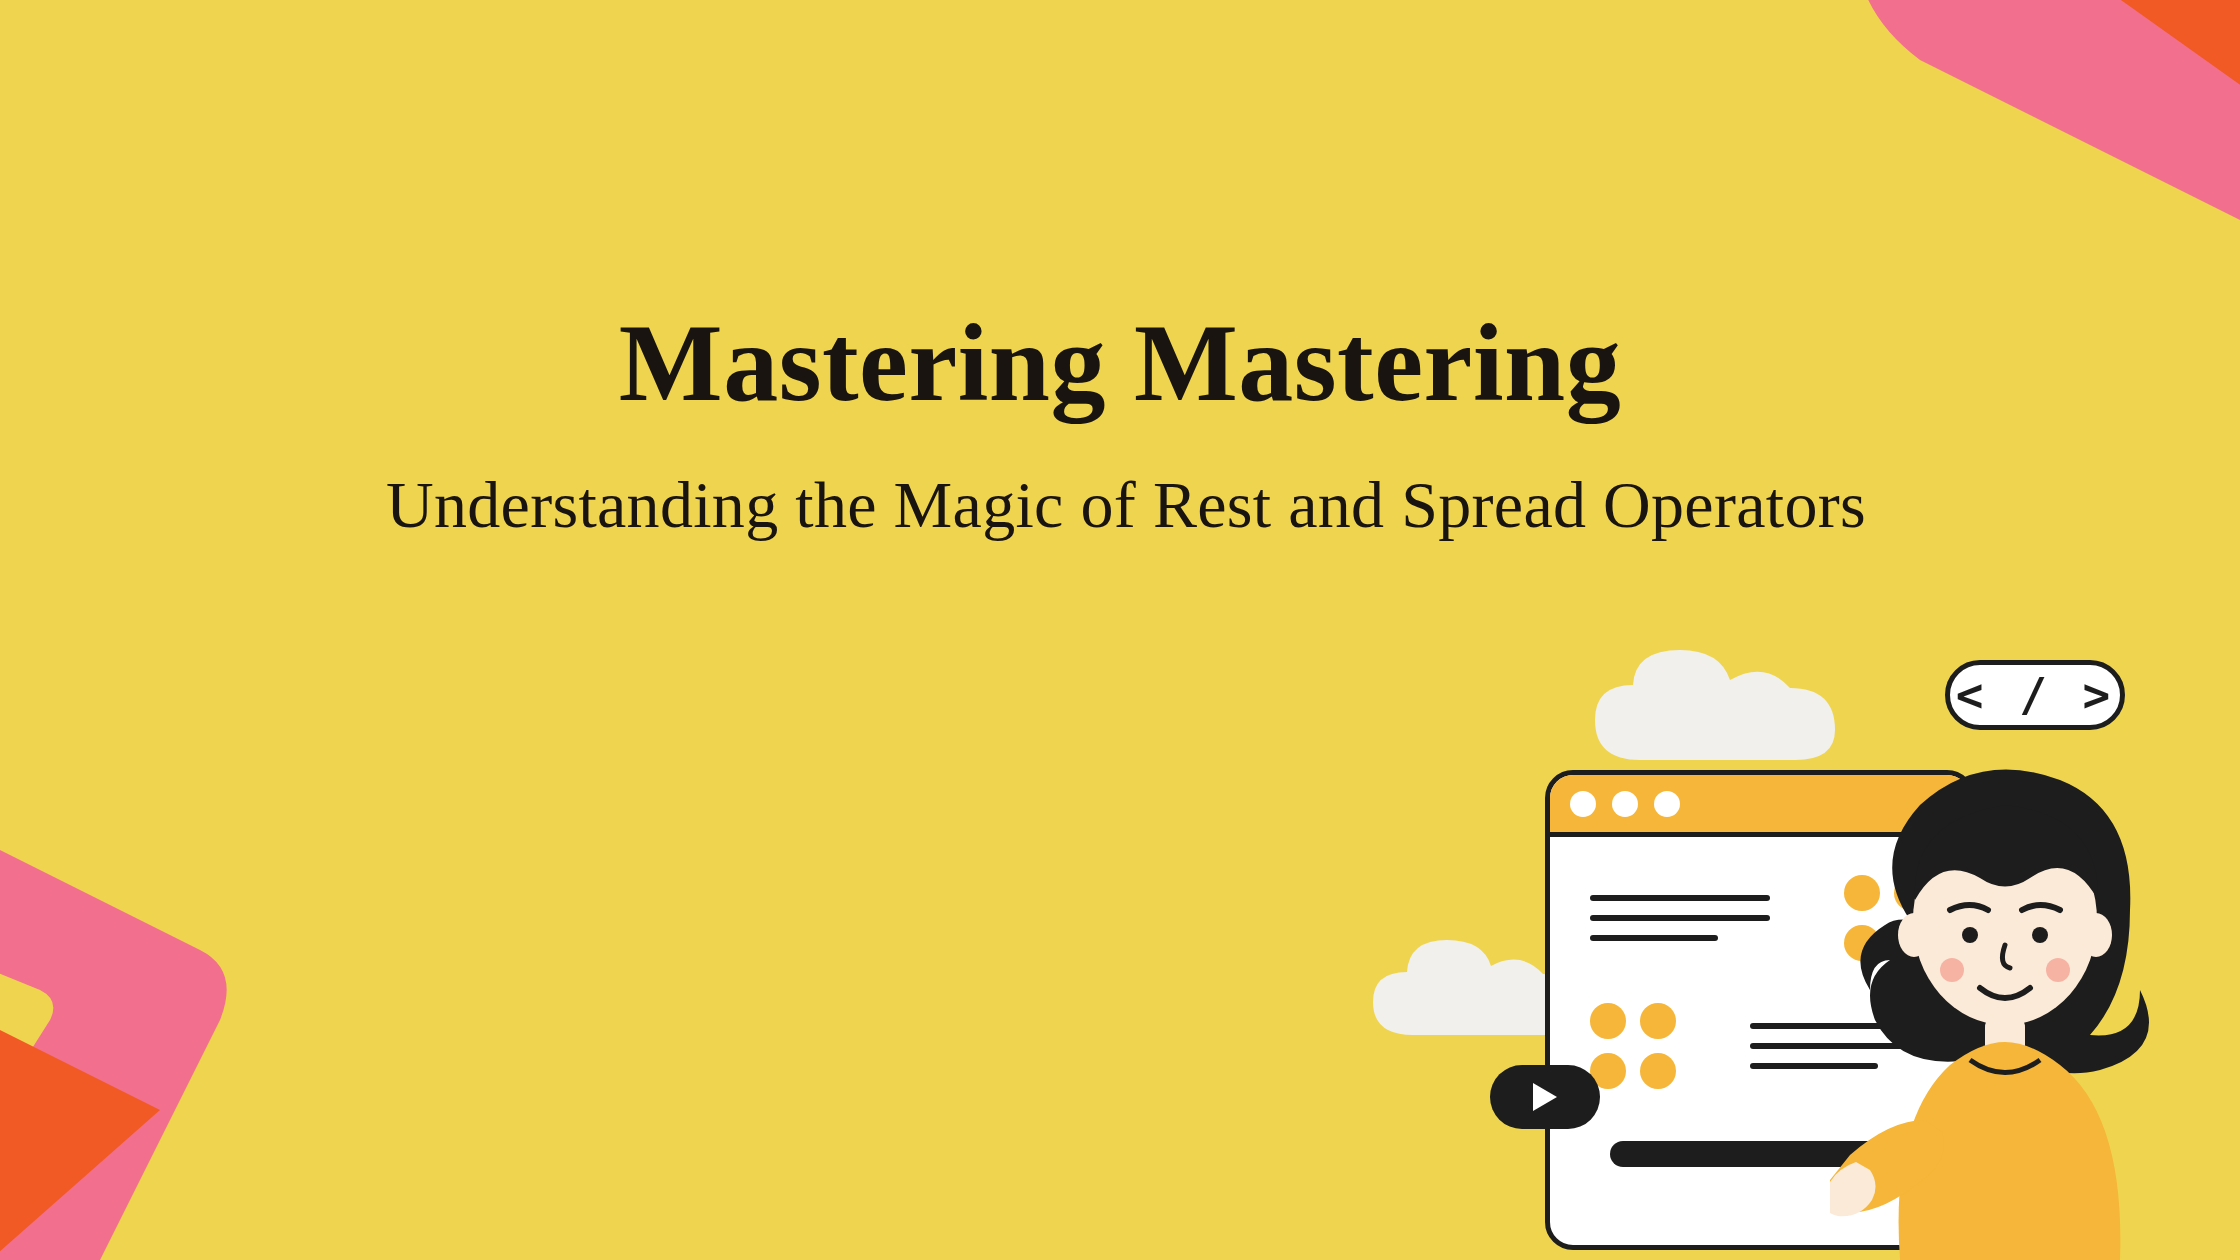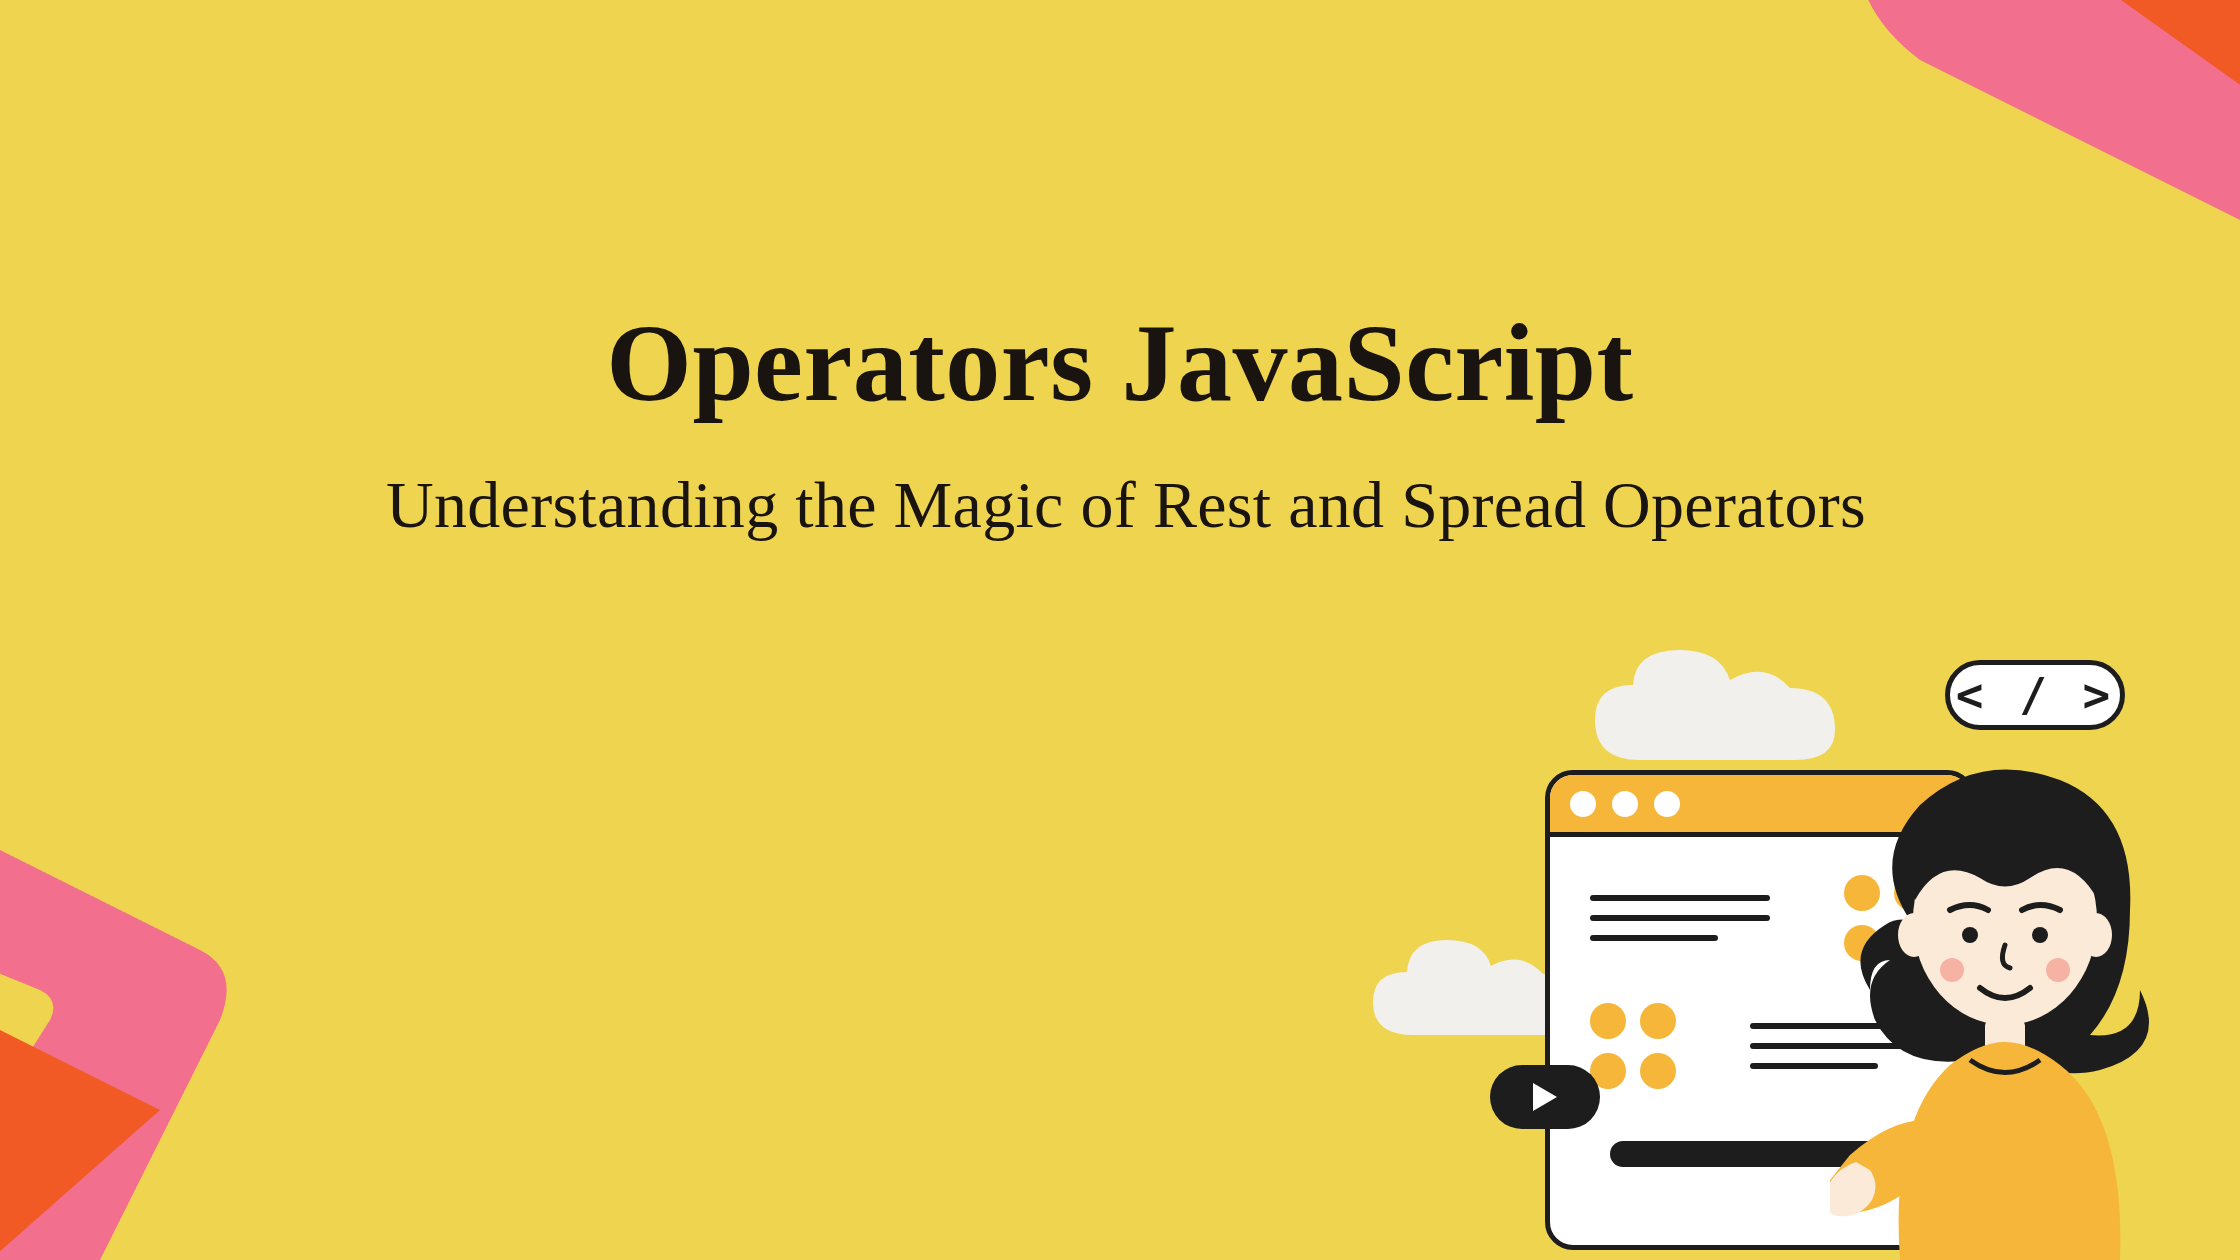--- a/index.html
+++ b/index.html
@@ -178,21 +178,21 @@
 </div>
 
 <div class="corner-bottom-left">
   <svg viewBox="0 0 650 650" width="650" height="650">
     <path fill="#f26f8e" d="M50 70 Q70 50 120 60 L380 190 Q420 210 400 260 L250 560 Q230 600 180 590 L40 560 L230 260 Q240 240 220 230 L0 140 L0 60 Z"></path>
     <path fill="#f15a24" d="M0 180 L340 350 L0 650 Z"></path>
   </svg>
 </div>
 
 <div class="title-block">
-  <h1 class="main-title">Operators JavaScript</h1>
+  <h1 class="main-title">Mastering Mastering</h1>
   <h2 class="sub-title">Understanding the Magic of Rest and Spread Operators</h2>
 </div>
 
 <div class="illus">
 
   <svg class="cloud" style="top:20px;left:225px;" width="260" height="140" viewBox="0 0 260 140">
     <path d="M55 120 Q10 120 10 80 Q10 45 48 45 Q50 10 95 10 Q135 10 145 40 Q180 20 205 48 Q250 48 250 90 Q250 120 210 120 Z"></path>
   </svg>
   <svg class="cloud" style="top:310px;left:5px;" width="220" height="120" viewBox="0 0 220 120">
     <path d="M48 105 Q8 105 8 72 Q8 42 42 42 Q44 10 82 10 Q118 10 126 36 Q156 20 178 44 Q212 44 212 78 Q212 105 178 105 Z"></path>

